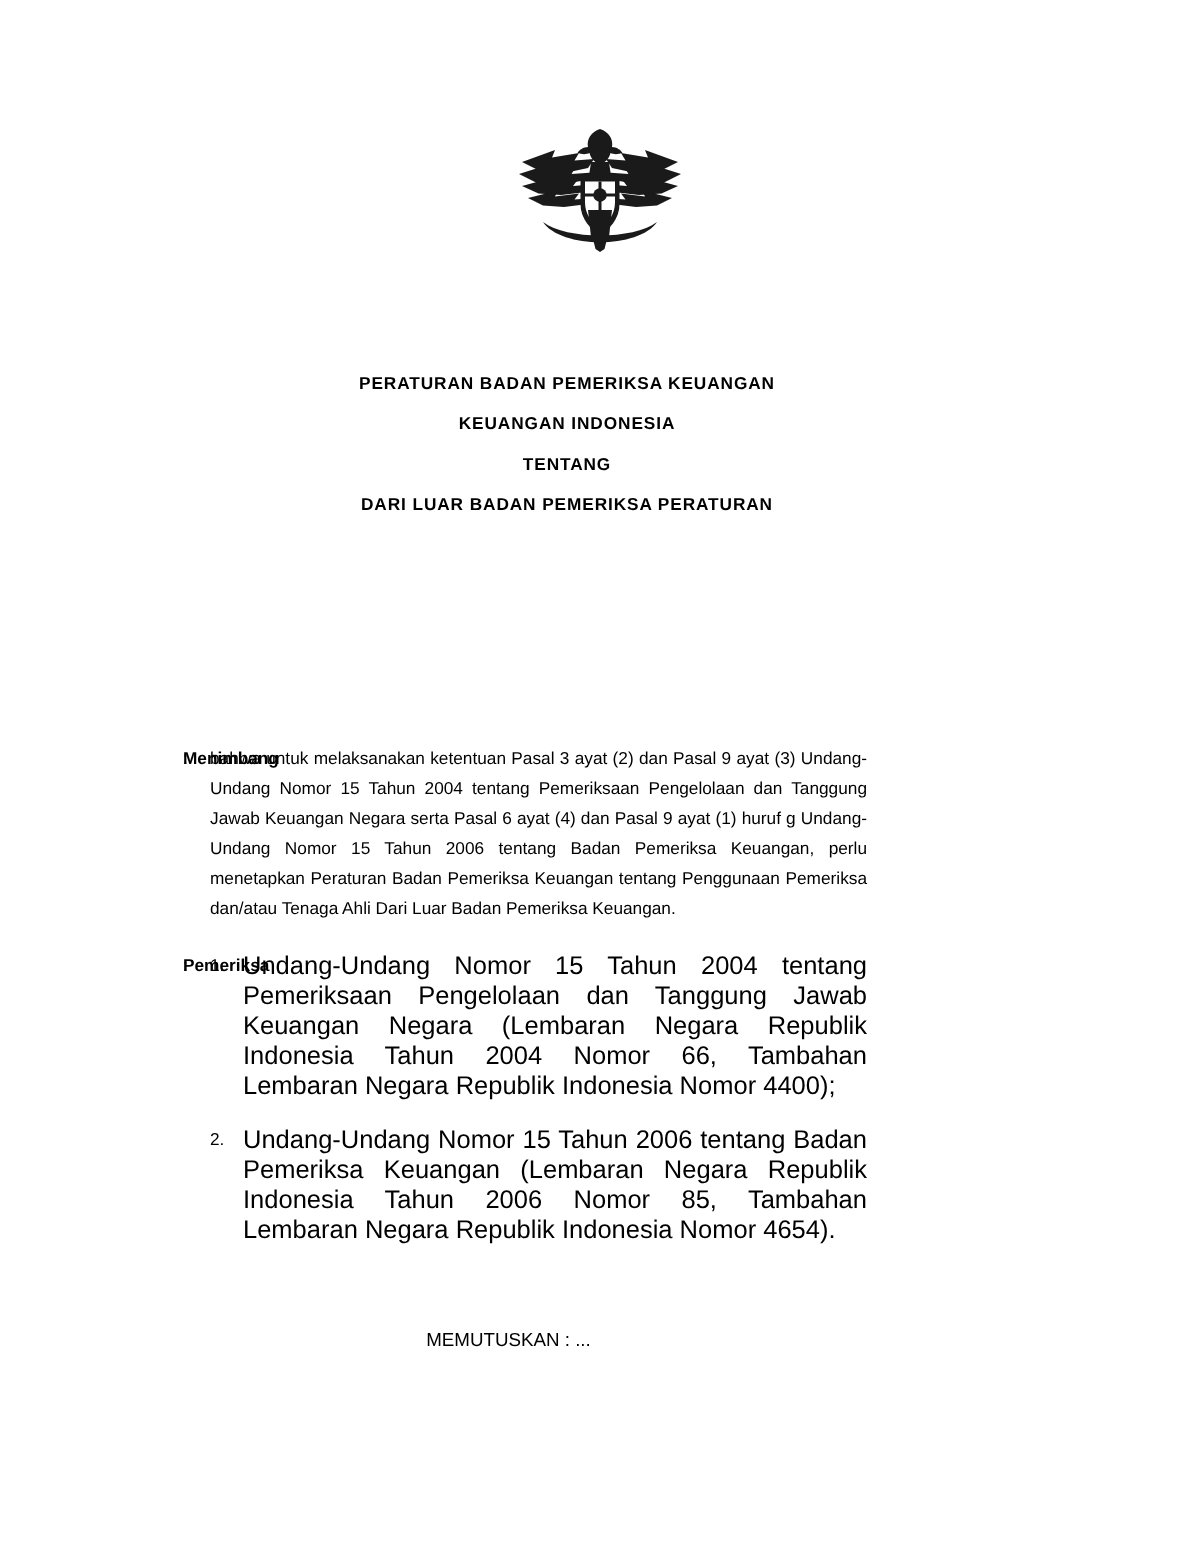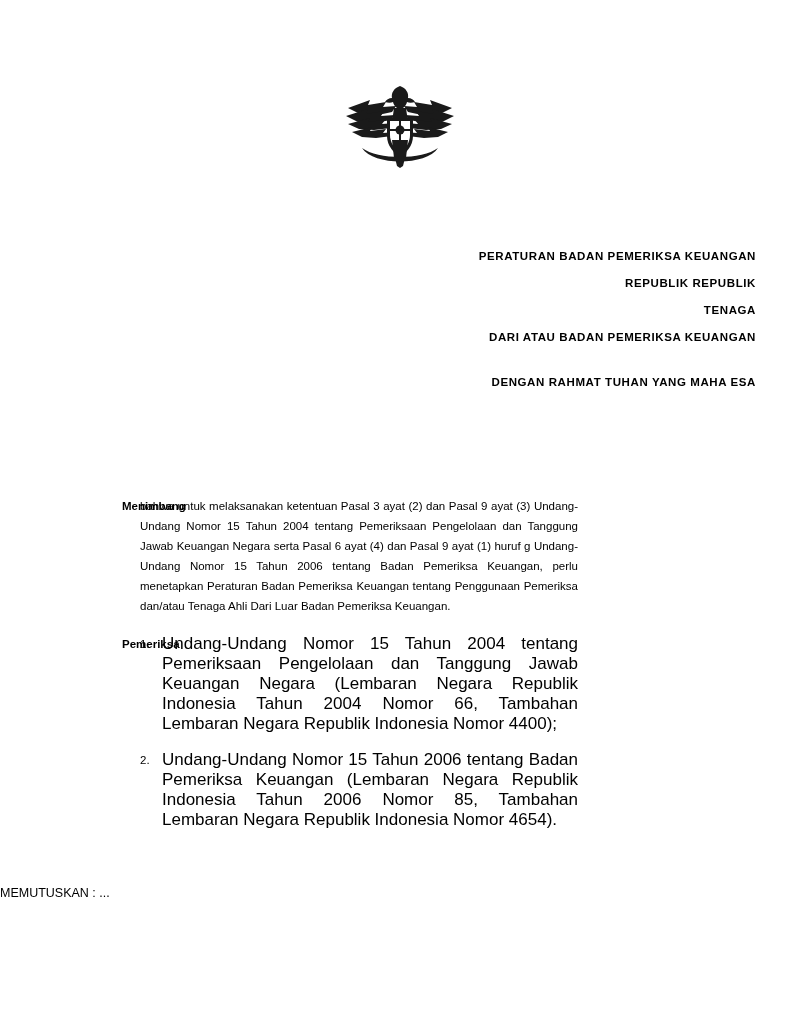--- a/index.html
+++ b/index.html
@@ -36,21 +36,21 @@
     width: 120px;
     height: 96px;
   }
 
   
   .title-block {
     position: absolute;
     top: 243px;
     left: 0;
     width: 756px;
-    text-align: right;
+    text-align: center;
   }
   .title-line {
     font-size: 11.5px;
     font-weight: bold;
     letter-spacing: 0.6px;
     line-height: 27px;
     white-space: nowrap;
   }
   .title-gap {
     height: 18px;
@@ -114,21 +114,21 @@
   .numbered:last-child {
     margin-bottom: 0;
   }
 
   
   .footer-line {
     position: absolute;
     top: 884px;
     left: 0;
     width: 800px;
-    text-align: left;
+    text-align: center;
     padding-right: 122px;
     box-sizing: border-box;
     font-size: 12.5px;
     line-height: 18px;
   }
 </style>
 </head>
 <body>
 
 <div class="page">
@@ -162,25 +162,24 @@
           <path d="M55 80 L65 80 L63 88 L60 90 L57 88 Z"></path>
 
           <path d="M22 70 C38 82 82 82 98 70 C86 88 34 88 22 70 Z"></path>
         </g>
       </svg>
     </span>
   </div>
 
   <div class="title-block">
     <div class="title-line">PERATURAN BADAN PEMERIKSA KEUANGAN</div>
-    <div class="title-line">REPUBLIK REPUBLIK</div>
-    <div class="title-line">TENAGA</div>
-    <div class="title-line">DARI ATAU BADAN PEMERIKSA KEUANGAN</div>
+    <div class="title-line">KEUANGAN INDONESIA</div>
+    <div class="title-line">TENTANG</div>
+    <div class="title-line">DARI LUAR BADAN PEMERIKSA PERATURAN</div>
     <div class="title-gap"></div>
-    <div class="title-line">DENGAN RAHMAT TUHAN YANG MAHA ESA</div>
   </div>
 
   <div class="body-block">
 
     <div class="clause">
       <div class="clause-label">Menimbang</div>
       <div class="clause-colon">:</div>
       <div class="clause-body">bahwa untuk melaksanakan ketentuan Pasal 3 ayat (2) dan Pasal 9 ayat (3) Undang-Undang Nomor 15 Tahun 2004 tentang Pemeriksaan Pengelolaan dan Tanggung Jawab Keuangan Negara serta Pasal 6 ayat (4) dan Pasal 9 ayat (1) huruf g Undang-Undang Nomor 15 Tahun 2006 tentang Badan Pemeriksa Keuangan, perlu menetapkan Peraturan Badan Pemeriksa Keuangan tentang Penggunaan Pemeriksa dan/atau Tenaga Ahli Dari Luar Badan Pemeriksa Keuangan.</div>
     </div>
 

